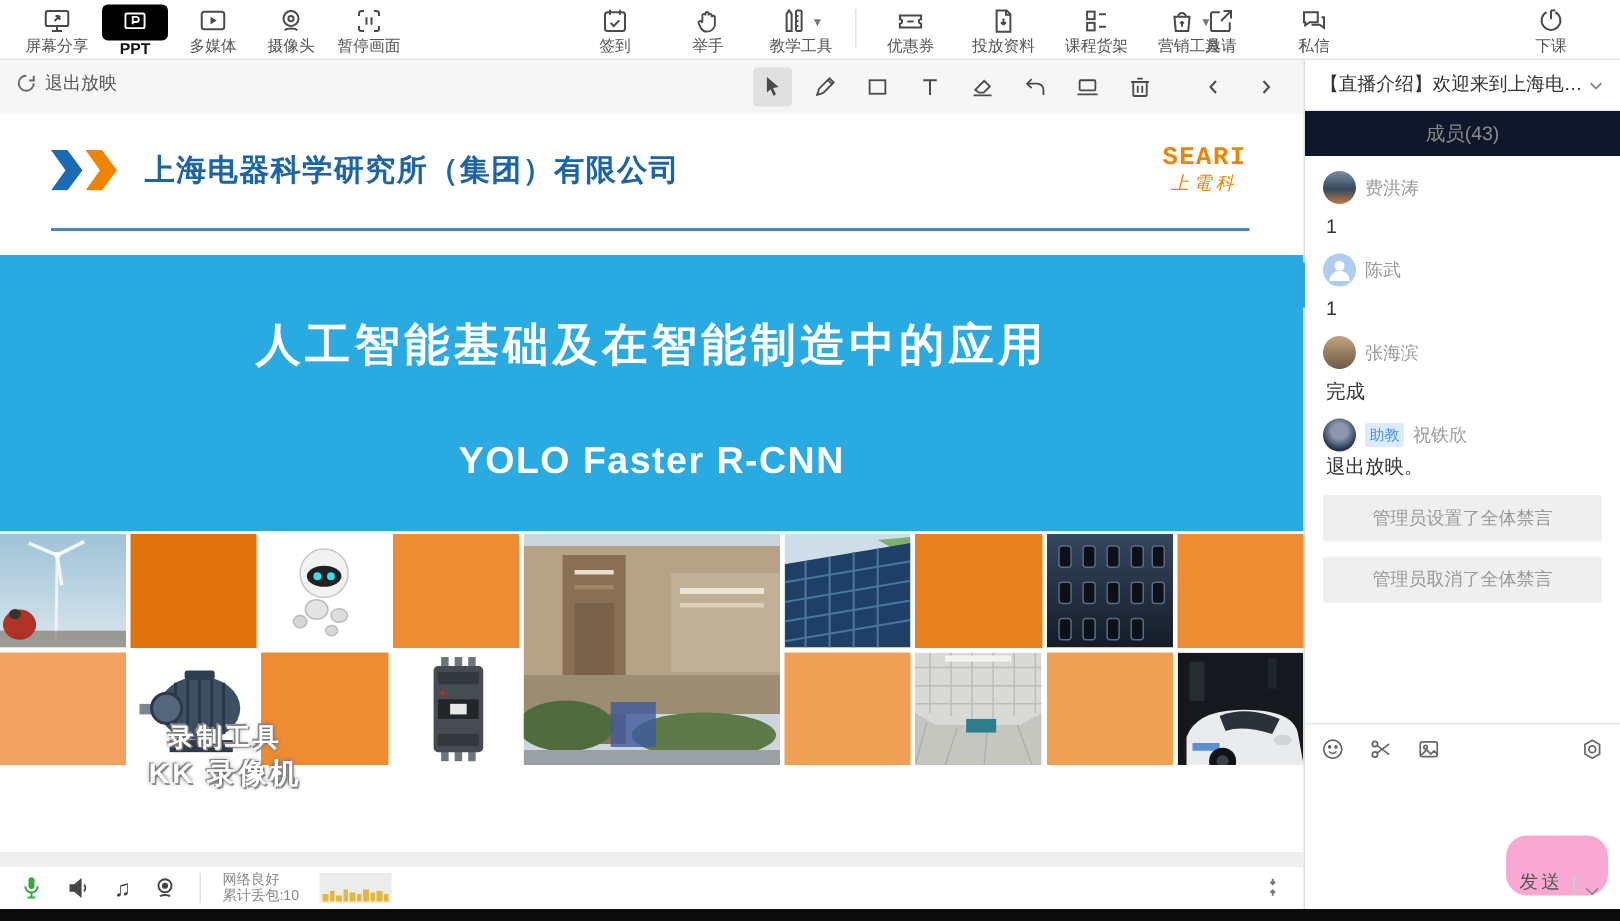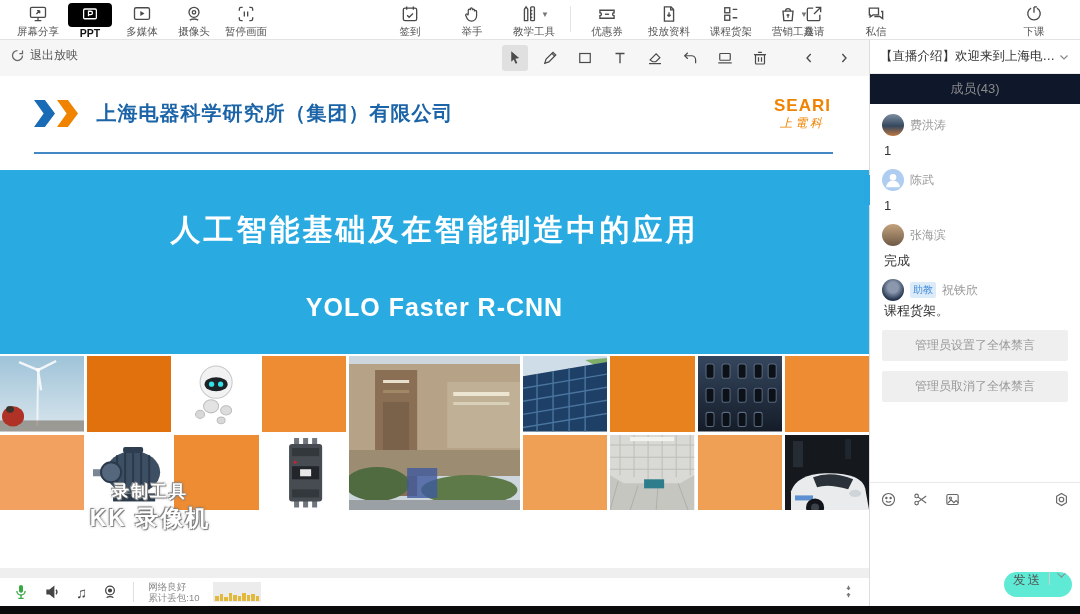--- a/index.html
+++ b/index.html
@@ -38,21 +38,21 @@
 
   
   .slide { position:absolute; left:0; top:36px; width:869px; height:492px; background:#fff; }
   .slide-head { position:absolute; left:34px; top:24px; right:36px; height:46px; }
   .chev { display:inline-block; width:21px; height:27px; vertical-align:middle;
           clip-path:polygon(0 0,52% 0,100% 50%,52% 100%,0 100%,46% 50%); }
   .chev.b { background:#1a6bb5; } .chev.o { background:#f08300; margin-left:2px; }
   .company { display:inline-block; vertical-align:middle; margin-left:14px;
              font-size:20px; font-weight:bold; color:#1b64a8; letter-spacing:1px; }
   .logo { position:absolute; right:2px; top:-4px; text-align:center; color:#f08300; }
-  .logo-main { font-size:17px; font-weight:800; letter-spacing:1px; }
+  .logo-main { font-size:17px; font-weight:800; letter-spacing:1px;font-family:Liberation Mono, monospace; }
   .logo-sub { font-size:12px; font-style:italic; letter-spacing:3px; margin-top:-1px; }
   .head-rule { position:absolute; left:34px; right:36px; top:76px; height:2px; background:#4388c4; }
   .banner { position:absolute; left:0; top:94px; width:100%; height:184px; background:#29abe2;
             color:#fff; text-align:center; }
   .banner-title { padding-top:40px; font-size:30px; font-weight:bold; letter-spacing:3px; }
   .banner-sub { margin-top:42px; font-size:25px; font-weight:bold; letter-spacing:1px; }
 
   
   .mosaic { position:absolute; left:0; top:280px; width:100%; height:154px; background:#fff;
             display:grid; grid-template-columns:repeat(10,1fr); grid-template-rows:1fr 1fr; gap:3px; }
@@ -60,21 +60,21 @@
   .tile svg { width:100%; height:100%; display:block; }
   .o-dark { background:#e0710c; } .o-med { background:#ee8c33; }
   .o-med2 { background:#e8821e; } .o-light { background:#f2a160; }
   .o-light2 { background:#f0a055; }
   .t-building { grid-column:5 / span 2; grid-row:1 / span 2; }
 
   .watermark { position:absolute; left:55px; top:404px; width:190px; text-align:center;
                color:#fff; font-weight:bold; z-index:5;
                text-shadow:0 0 3px rgba(90,90,90,.95), 1px 1px 0 #9a9a9a, -1px -1px 0 #9a9a9a; }
   .wm1 { font-size:17px; letter-spacing:2px; }
-  .wm2 { font-size:23px; letter-spacing:2px; }
+  .wm2 { font-size:19px; letter-spacing:2px; }
 
   
   .stage-bottom { position:absolute; left:0; bottom:0; width:100%; height:28px; background:#fff;
                   display:flex; align-items:center; padding-left:12px; gap:14px; }
   .sb-divline { width:1px; height:20px; background:#e0e0e0; }
   .net-block { font-size:9.5px; color:#888; line-height:11px; }
   .sparkline { width:48px; height:20px; background:#ececec; display:flex; align-items:flex-end;
                gap:1px; padding:0 2px 1px; }
   .sparkline span { flex:1; background:#e2b93b; }
   .collapse-btn { position:absolute; right:12px; top:5px; cursor:pointer; }
@@ -104,22 +104,22 @@
   .badge { background:#dcebfa; color:#4a90d9; font-size:10px; padding:1px 3px; border-radius:2px; }
   .uname { color:#999; font-size:12px; }
   .msg-text { margin:5px 0 0 2px; color:#333; font-size:13px; line-height:19px; word-break:break-all; }
   .sys-msg { background:#efefef; color:#999; font-size:12px; text-align:center;
              padding:7px 4px; border-radius:2px; margin:10px 0; }
   .sb-input { position:absolute; bottom:0; left:0; right:0; height:124px; background:#fff;
               border-top:1px solid #e8e8e8; }
   .chat-icons { position:absolute; top:8px; left:10px; display:flex; gap:15px; }
   .chat-gear { position:absolute; top:8px; right:10px; }
   .chat-entry { position:absolute; top:34px; left:0; right:0; bottom:38px; }
-  .send-btn { position:absolute; right:8px; bottom:9px; background:#5eead4; border-radius:14px;
-              height:25px; display:flex; align-items:flex-start; padding:0 9px; gap:7px; cursor:pointer; }
+  .send-btn { position:absolute; right:8px; bottom:9px; background:#f9a8d4; border-radius:14px;
+              height:40px; display:flex; align-items:flex-end; padding:0 9px; gap:7px; cursor:pointer; }
   .send-label { font-size:12.5px; color:#555; letter-spacing:2px; }
   .send-sep { width:1px; height:13px; background:#cfcfcf; }
   .send-caret { width:6px; height:6px; border-right:1.5px solid #888; border-bottom:1.5px solid #888;
                 transform:rotate(45deg) translateY(-2px); }
 
   .bottom-black { position:absolute; left:0; right:0; bottom:0; height:8px; background:#0b0b0b; z-index:30; }
 </style>
 </head>
 <body>
 
@@ -676,21 +676,21 @@
         <span class="uname">张海滨</span>
         </div>
       <div class="msg-text">完成</div>
     </div>
     <div class="msg">
       <div class="msg-head">
           <span class="avatar av4"></span>
         <span class="badge">助教</span>
         <span class="uname">祝铁欣</span>
         </div>
-      <div class="msg-text" style="margin-top:0">课程货架。</div>
+      <div class="msg-text" style="margin-top:0">退出放映。</div>
     </div>
     <div class="sys-msg">管理员设置了全体禁言</div>
     <div class="sys-msg">管理员取消了全体禁言</div>
 
   </div>
 
   <div class="sb-input">
     <div class="chat-icons">
       <span>
         <svg class="ic" width="17" height="17" viewBox="0 0 24 24" fill="none" stroke="#666" stroke-width="1.6">

